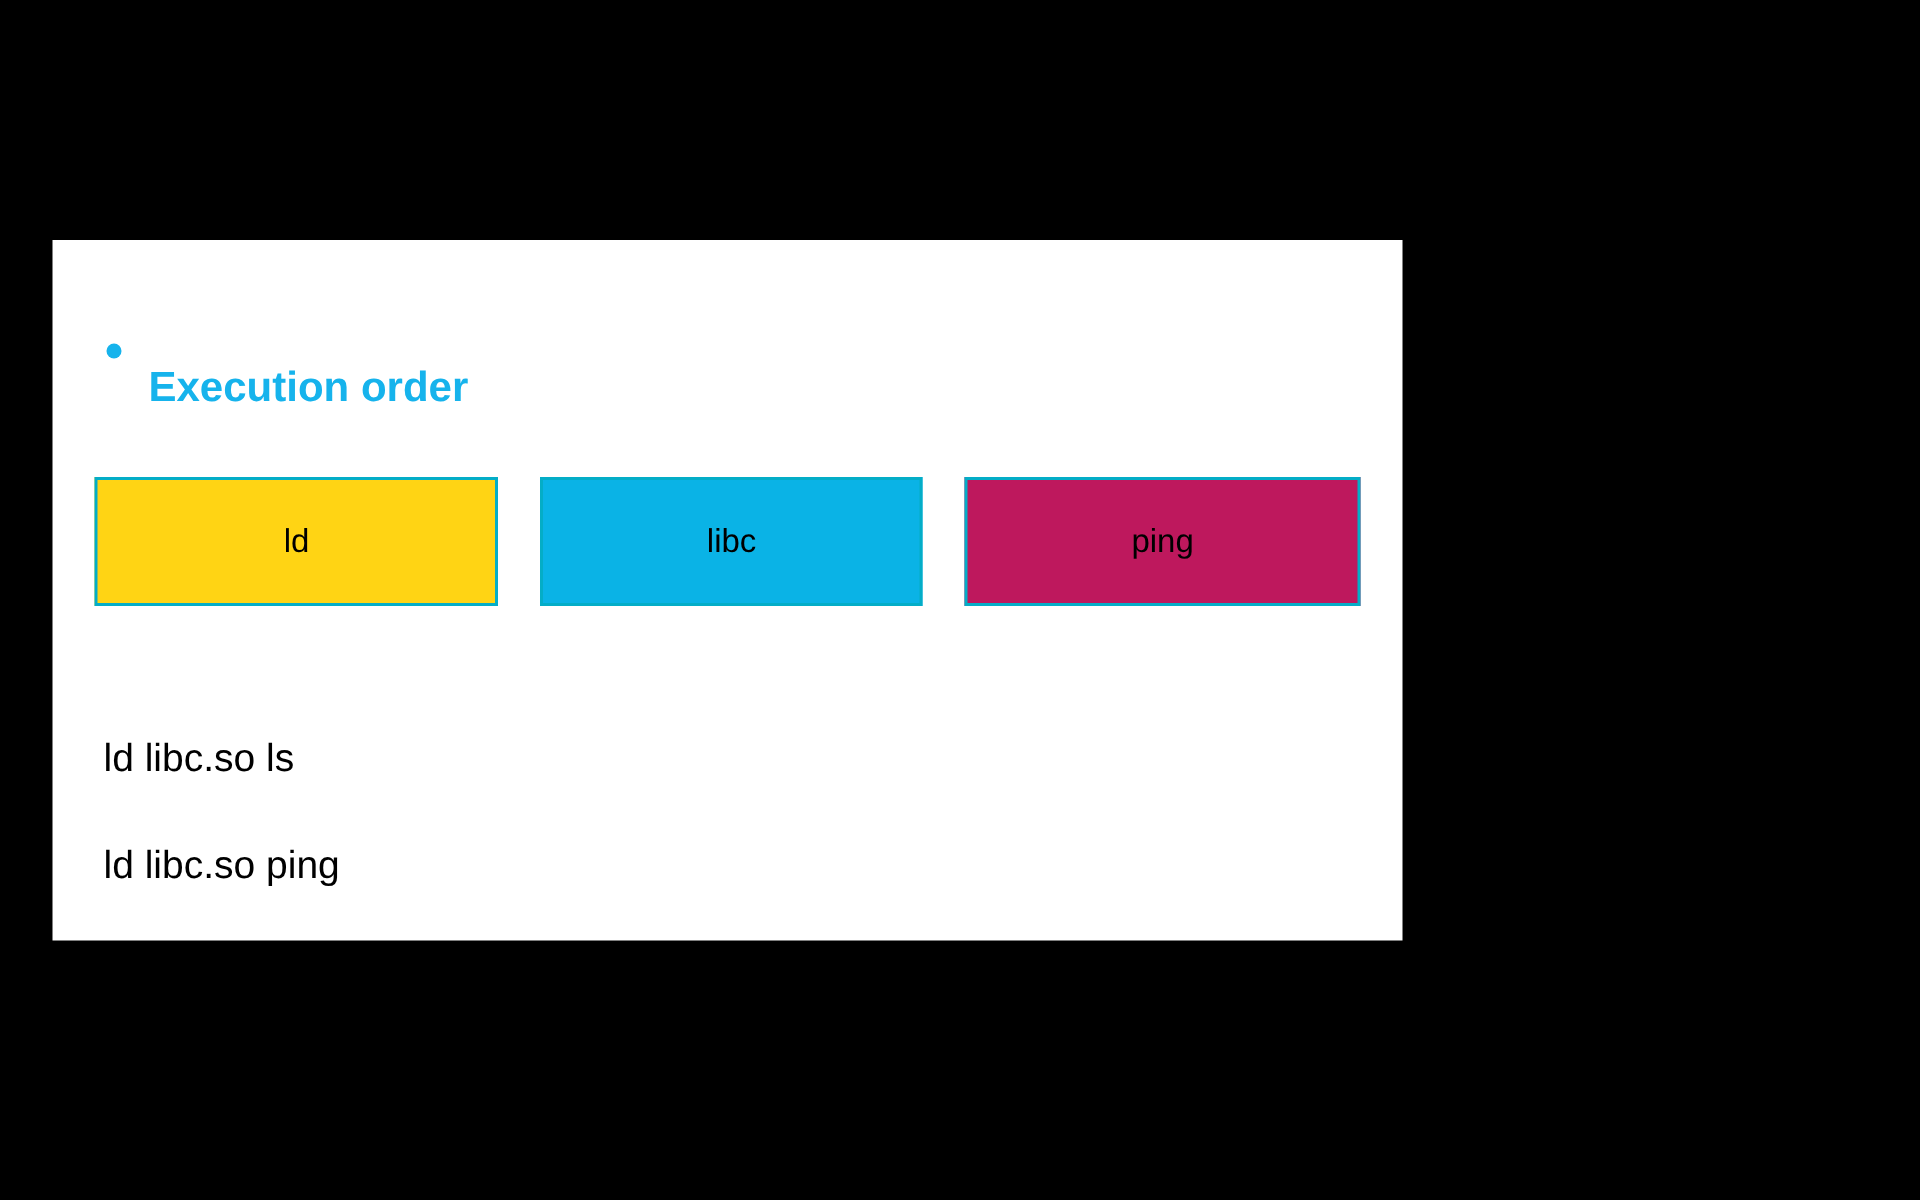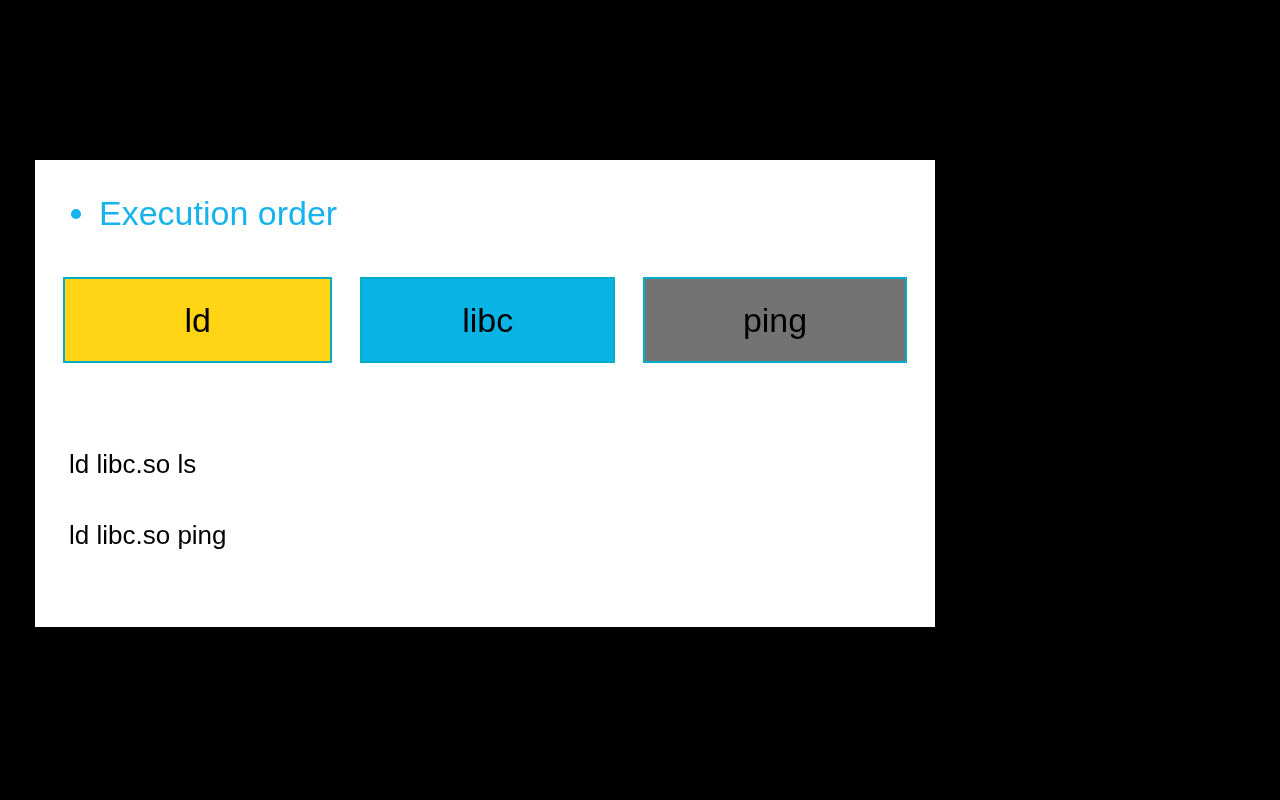--- a/index.html
+++ b/index.html
@@ -33,48 +33,49 @@
     .bullet {
       width: 10px;
       height: 10px;
       border-radius: 50%;
       background: #16b3ec;
       flex-shrink: 0;
       margin-left: 8px;
     }
     .heading {
       color: #16b3ec;
-      font-size: 34px;
-      font-weight: 400;
+      font-size: 28px;
+      font-weight: 700;
+      margin-top: 48px;
     }
     .boxes-row {
       display: flex;
       gap: 28px;
       margin-bottom: 86px;
     }
     .box {
       height: 86px;
       border: 2px solid #04adc7;
       display: flex;
       align-items: center;
       justify-content: center;
-      font-size: 34px;
+      font-size: 22px;
       color: #000000;
     }
     .box-ld {
       width: 294px;
       background: #ffd414;
     }
     .box-libc {
       width: 278px;
       background: #0ab3e6;
     }
     .box-ping {
       width: 288px;
-      background: #737373;
+      background: #be185d;
     }
     .command-line {
       font-size: 26px;
       color: #000000;
       margin-left: 6px;
       margin-bottom: 40px;
     }
   </style>
 </head>
 <body>

